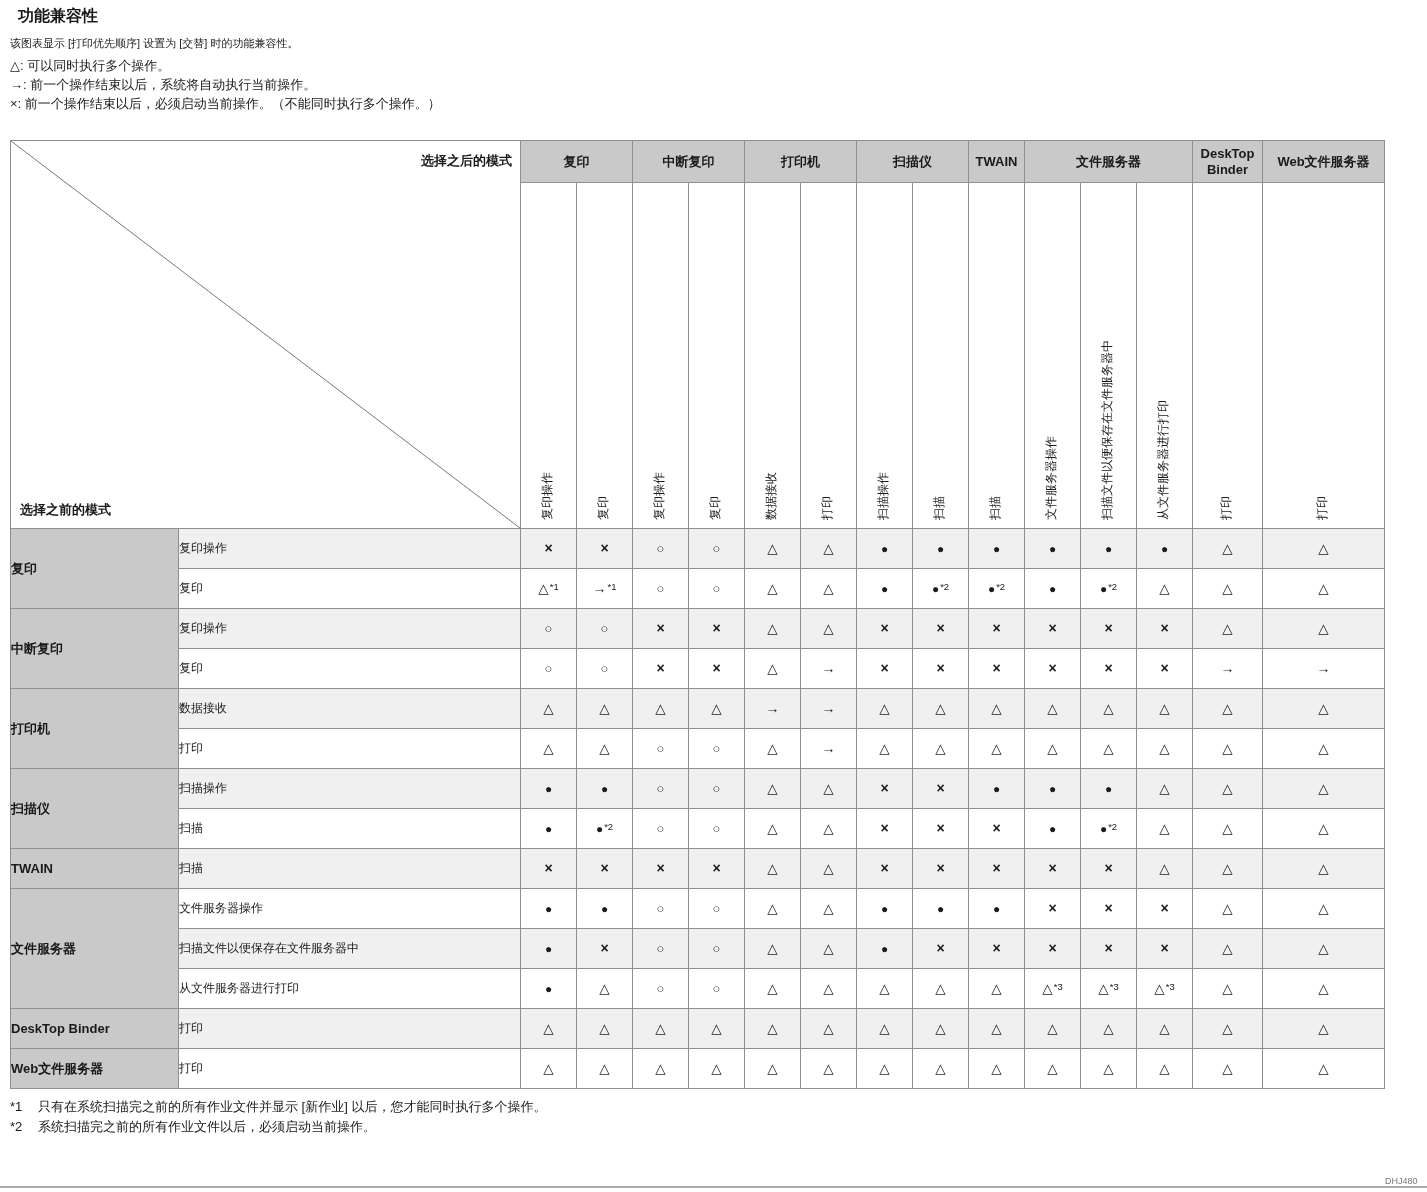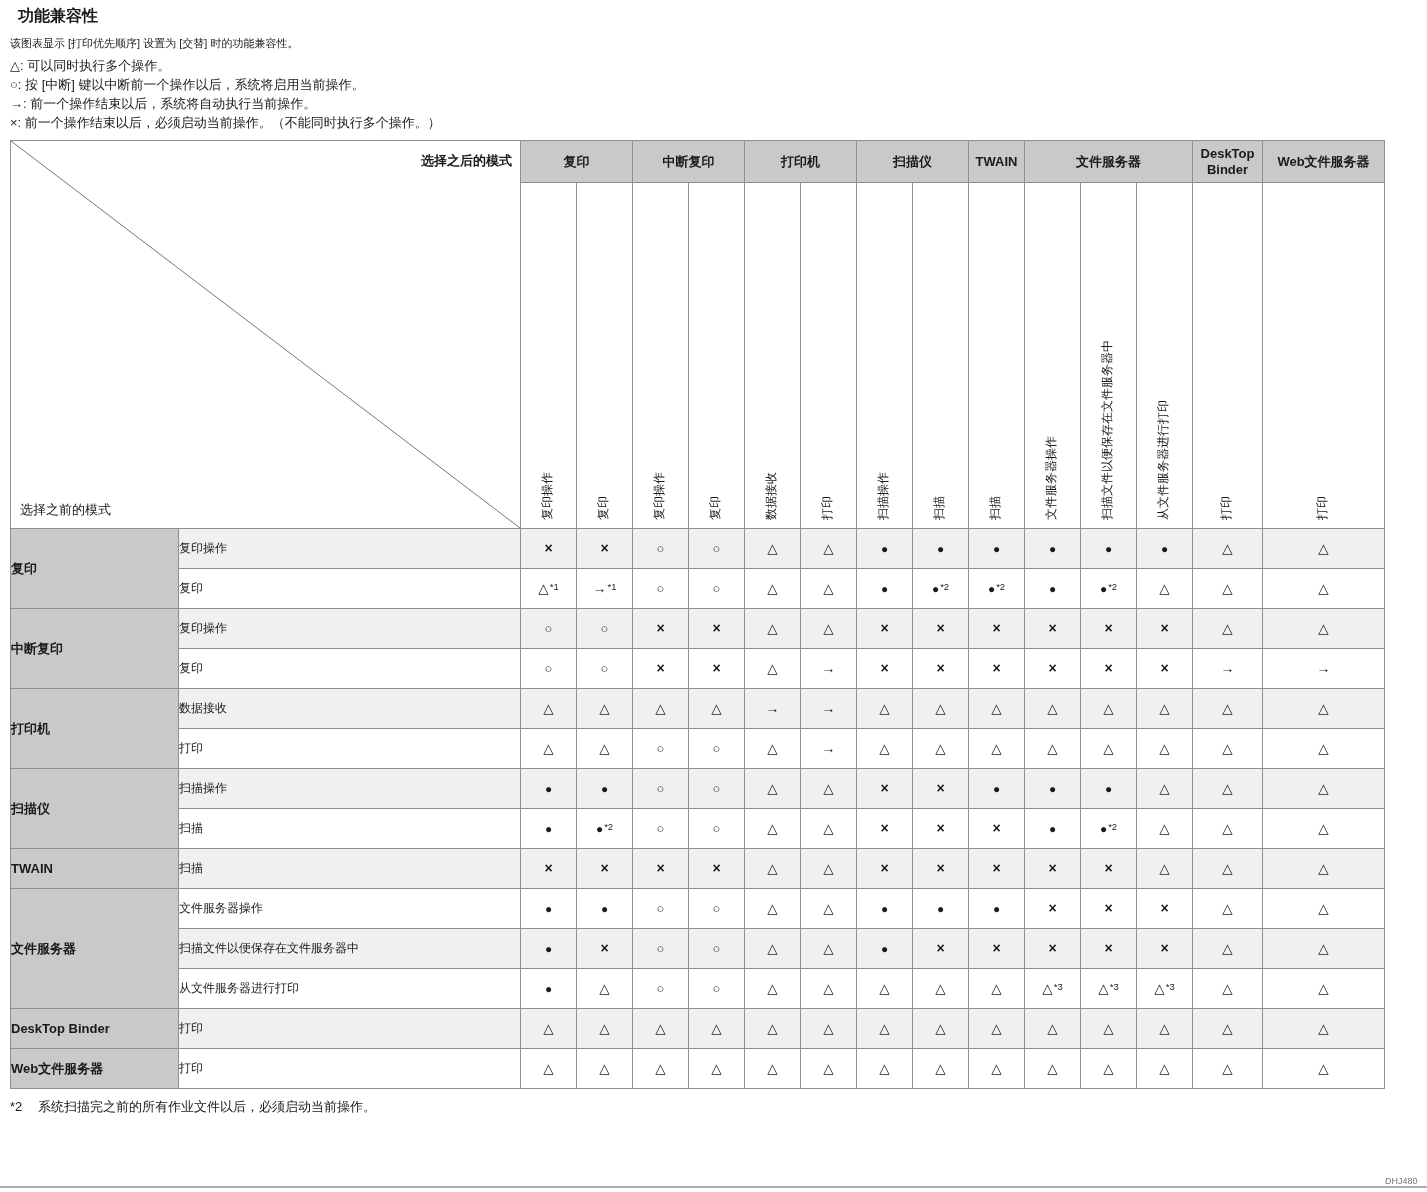--- a/index.html
+++ b/index.html
@@ -19,21 +19,21 @@
   }
   .compat td,.compat th{border:1px solid #8f8f8f;padding:0;}
   tr.hrow1{height:42px;}
   tr.hrow2{height:346px;}
   tbody tr{height:40px;}
 
   .corner{background:#ffffff;position:relative;padding:0;}
   .diag{position:absolute;left:0;top:0;width:100%;height:100%;display:block;}
   .diag line{stroke:#777777;stroke-width:1;vector-effect:non-scaling-stroke;}
   .c-tr{position:absolute;top:11px;right:8px;font-weight:bold;font-size:13px;white-space:nowrap;}
-  .c-bl{position:absolute;bottom:9px;left:9px;font-weight:normal;font-size:13px;white-space:nowrap;}
+  .c-bl{position:absolute;bottom:9px;left:9px;font-weight:bold;font-size:13px;white-space:nowrap;}
 
   .colgroup{background:#c9c9c9;font-weight:bold;font-size:13px;text-align:center;line-height:1.2;}
   .vcell{background:#ffffff;position:relative;}
   .vtext{
     position:absolute;left:50%;bottom:8px;margin-left:7px;
     transform-origin:0 100%;transform:rotate(-90deg);
     white-space:nowrap;font-size:12px;font-weight:normal;
   }
 
   .rowgroup{background:#c9c9c9;font-weight:bold;font-size:13px;text-align:left;padding-left:10px;vertical-align:middle;}
@@ -55,21 +55,20 @@
   .bottom-rule{position:absolute;left:0;top:1186px;width:1427px;height:2px;background:#aaaaaa;}
   .watermark{position:absolute;left:1377px;top:1176px;font-size:9px;color:#777777;padding-left:8px;}
 </style>
 </head>
 <body>
 
 <div class="title">功能兼容性</div>
 <div class="intro">该图表显示 [打印优先顺序] 设置为 [交替] 时的功能兼容性。</div>
 <div class="legend">
     <div class="legend-line">△: 可以同时执行多个操作。</div>
-    <div class="legend-line">○: 按 [中断] 键以中断前一个操作以后，系统将启用当前操作。</div>
     <div class="legend-line">→: 前一个操作结束以后，系统将自动执行当前操作。</div>
     <div class="legend-line">×: 前一个操作结束以后，必须启动当前操作。（不能同时执行多个操作。）</div>
   </div>
 
 <table class="compat">
   <colgroup>
     <col style="width:168px">
       <col style="width:342px">
     <col style="width:56px">
       <col style="width:56px">
@@ -393,16 +392,17 @@
         <td class="cell"><span class="sym sym-tri">△</span></td>
         <td class="cell"><span class="sym sym-tri">△</span></td>
         <td class="cell"><span class="sym sym-tri">△</span></td>
         <td class="cell"><span class="sym sym-tri">△</span></td>
         <td class="cell"><span class="sym sym-tri">△</span></td>
       </tr>
     </tbody>
 </table>
 
 <div class="footnotes">
+    <div class="fn-line"><span class="fn-marker">*1</span><span>只有在系统扫描完之前的所有作业文件并显示 [新作业] 以后，您才能同时执行多个操作。</span></div>
     <div class="fn-line"><span class="fn-marker">*2</span><span>系统扫描完之前的所有作业文件以后，必须启动当前操作。</span></div>
   </div>
 <div class="bottom-rule"></div>
 <div class="watermark">DHJ480</div>
 
 </body></html>

